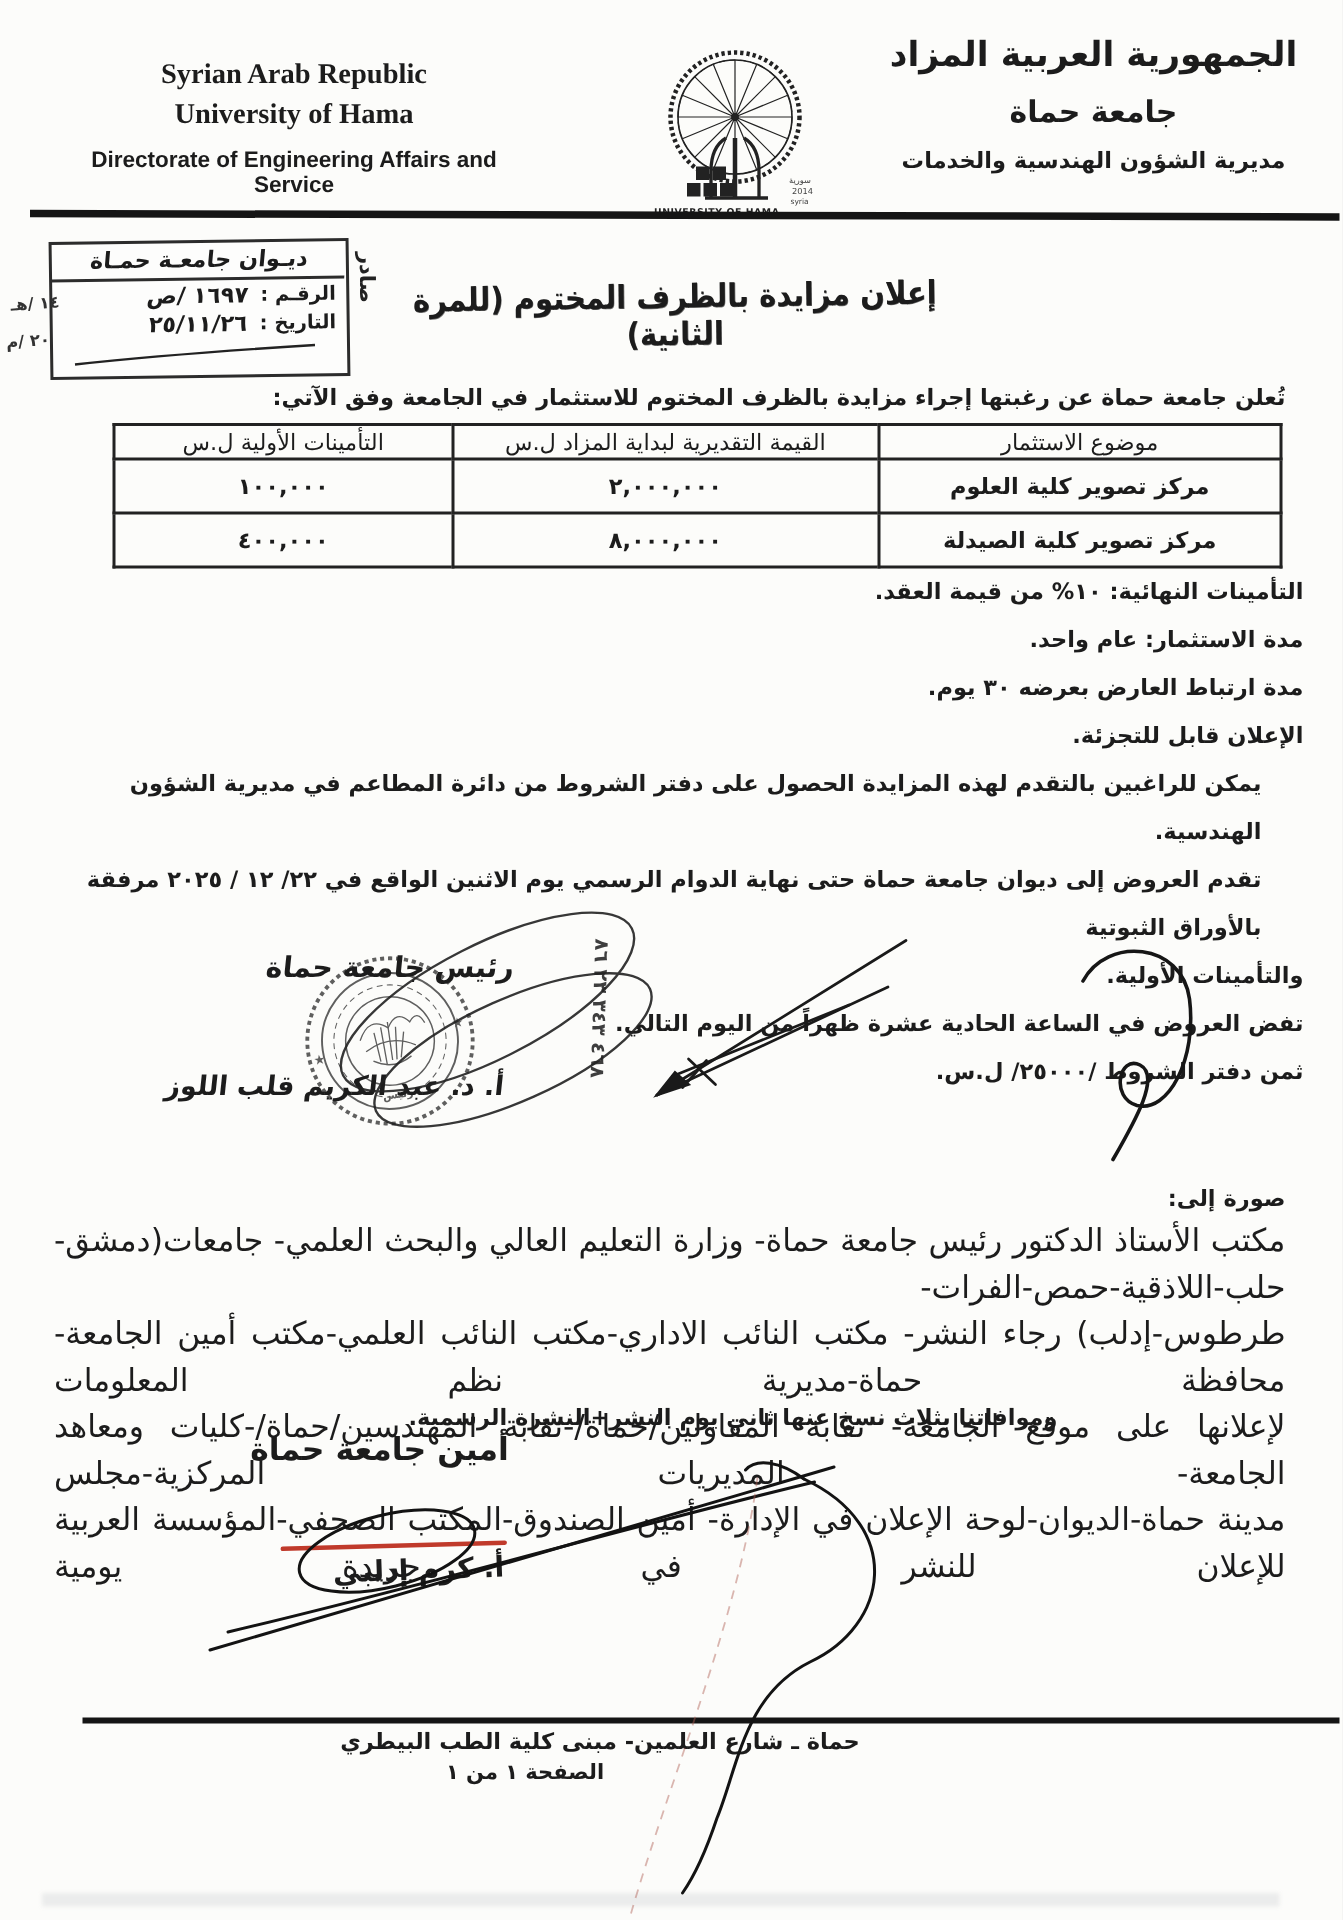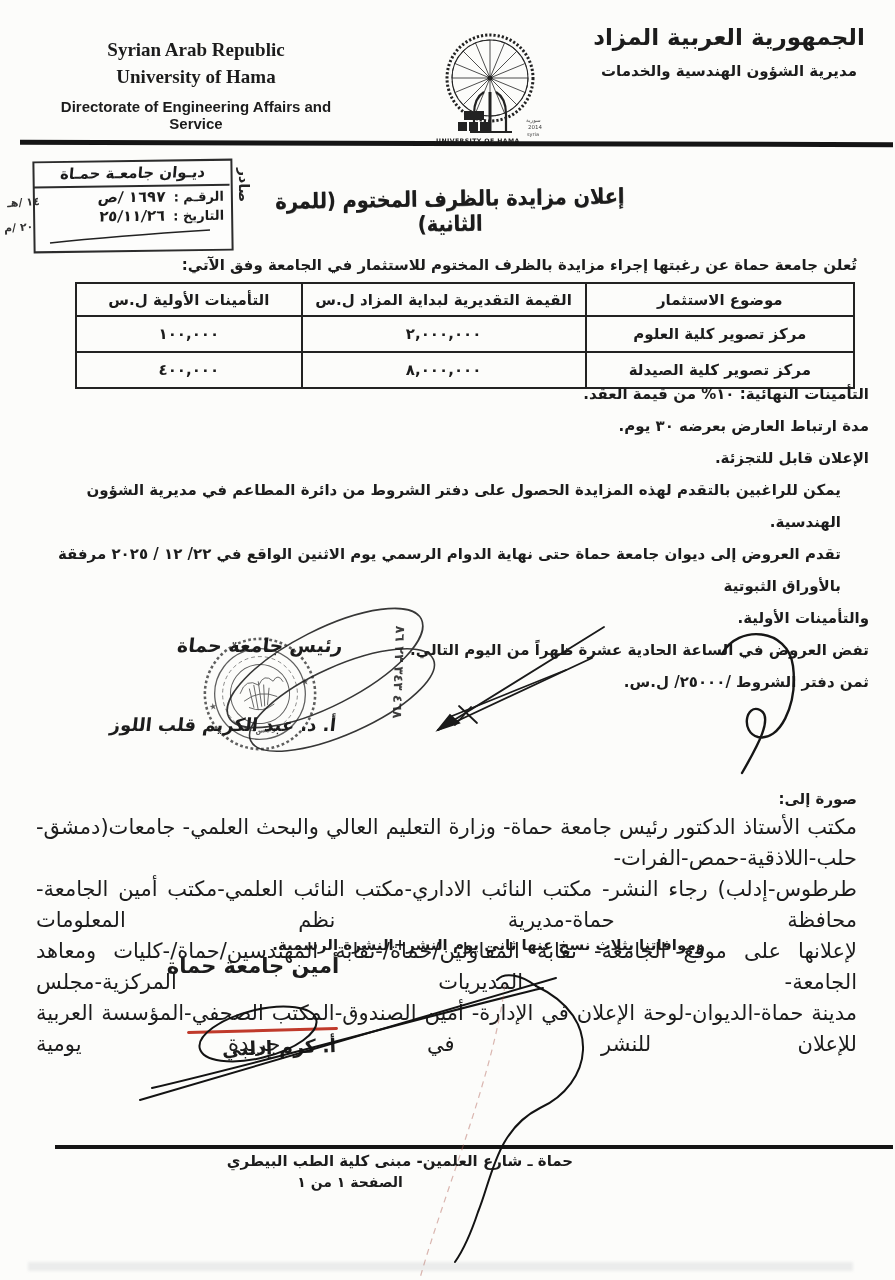--- a/index.html
+++ b/index.html
@@ -33,21 +33,21 @@
 
   
   .doc-title { left:248px; top:186px; width:404px; text-align:center; font-size:21.5px; font-weight:700;
     transform:scaleX(.9) rotate(-.8deg); text-shadow:.4px .4px 0 rgba(0,0,0,.55); letter-spacing:-.3px; }
   .intro { right:38px; top:256px; font-size:15px; font-weight:700; }
 
   
   table.auction { position:absolute; left:75px; top:282px; width:780px; border-collapse:collapse; direction:rtl;
     font-size:15px; font-weight:700; text-align:center; }
   table.auction th, table.auction td { border:2px solid #222; padding:0; }
-  table.auction th { height:33px; font-weight:700; }
+  table.auction th { height:23px; font-weight:400; }
   table.auction td { height:36px; }
   .col-subject { width:34.5%; } .col-value { width:36.5%; } .col-deposit { width:29%; }
   .num { letter-spacing:1px; }
 
   
   .terms { left:35px; right:26px; top:378px; text-align:right; font-size:15px; font-weight:700; }
   .term { line-height:32px; }
   .term.indent { padding-right:28px; }
 
   
@@ -106,20 +106,21 @@
       </g>
       <text x="8" y="115" font-size="6.2" font-weight="bold" fill="#222" stroke="none" letter-spacing="0.4">UNIVERSITY OF HAMA</text>
       <text x="98" y="94" font-size="5.5" fill="#444" stroke="none">سورية</text>
       <text x="100" y="101" font-size="5.5" fill="#444" stroke="none">2014</text>
       <text x="99" y="108" font-size="5" fill="#444" stroke="none">syria</text>
     </g>
   </svg>
 
   <div class="abs hdr-ar rtl">
     <div class="l1">الجمهورية العربية المزاد</div>
+    <div class="l2">جامعة حماة</div>
     <div class="l3">مديرية الشؤون الهندسية والخدمات</div>
   </div>
 
   <div class="abs hdr-rule"></div>
 
   <div class="abs reg-box rtl">
     <div class="reg-title hand" style="display:block">ديـوان جامعـة حمـاة</div>
     <div class="reg-row">
       <span>الرقـم :</span>
       <span class="reg-val hand">١٦٩٧ /ص</span>
@@ -158,20 +159,21 @@
       <tr>
         <td>مركز تصوير كلية الصيدلة</td>
         <td class="num">٨,٠٠٠,٠٠٠</td>
         <td class="num">٤٠٠,٠٠٠</td>
       </tr>
     </tbody>
   </table>
 
   <div class="abs terms rtl">
     <div class="term">التأمينات النهائية: ١٠% من قيمة العقد.</div>
+    <div class="term">مدة الاستثمار: عام واحد.</div>
     <div class="term">مدة ارتباط العارض بعرضه ٣٠ يوم.</div>
     <div class="term">الإعلان قابل للتجزئة.</div>
     <div class="term indent">يمكن للراغبين بالتقدم لهذه المزايدة الحصول على دفتر الشروط من دائرة المطاعم في مديرية الشؤون الهندسية.</div>
     <div class="term indent">تقدم العروض إلى ديوان جامعة حماة حتى نهاية الدوام الرسمي يوم الاثنين الواقع في ٢٢/ ١٢ / ٢٠٢٥ مرفقة بالأوراق الثبوتية</div>
     <div class="term">والتأمينات الأولية.</div>
     <div class="term">تفض العروض في الساعة الحادية عشرة ظهراً من اليوم التالي.</div>
     <div class="term">ثمن دفتر الشروط /٢٥٠٠٠/ ل.س.</div>
   </div>
 
   <svg class="abs stamp-svg" viewBox="0 0 130 130">

